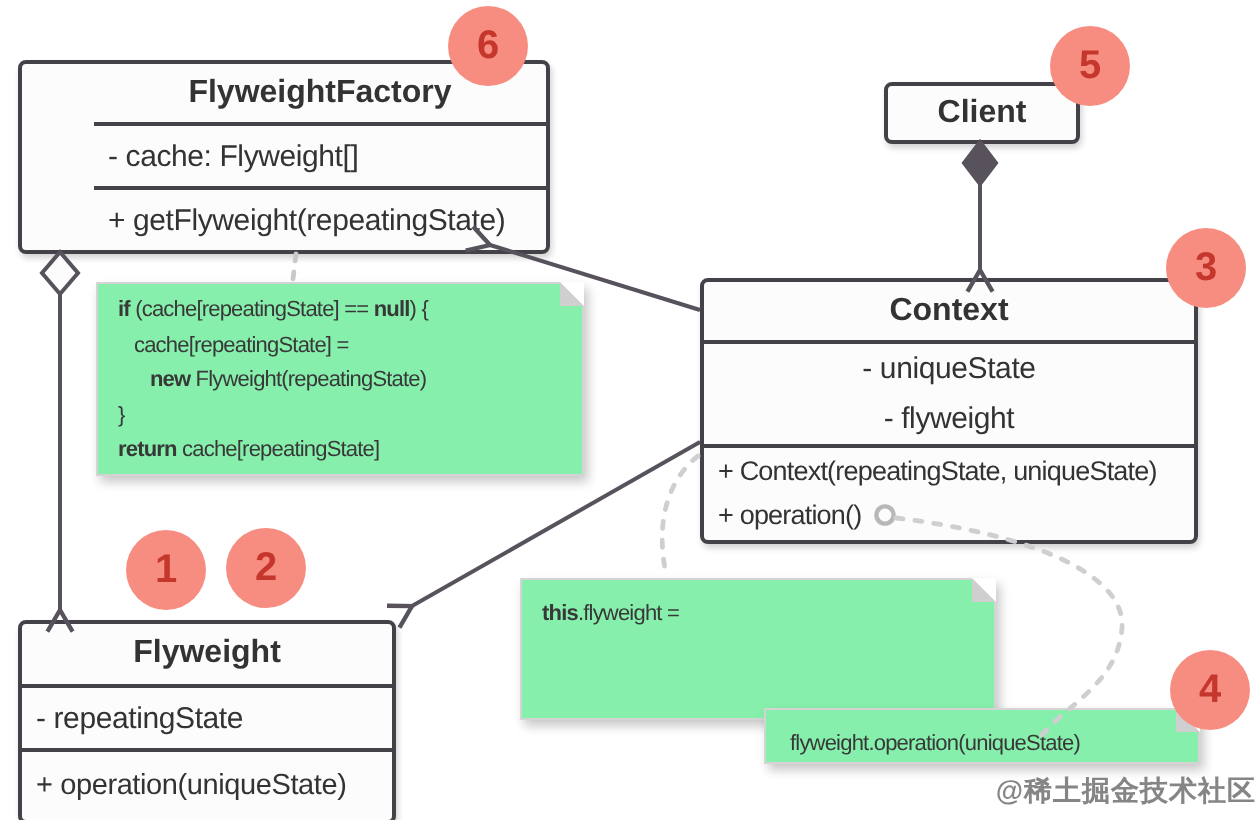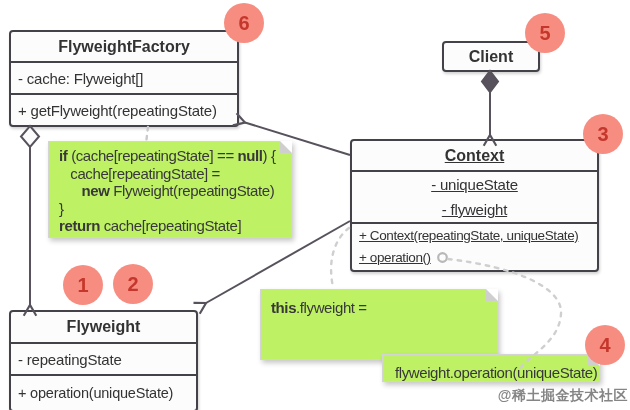--- a/index.html
+++ b/index.html
@@ -13,40 +13,40 @@
     box-shadow:1px 2px 3px rgba(0,0,0,.18);z-index:3;
   }
   .uml-title{
     font-weight:bold;font-size:16px;text-align:center;display:flex;align-items:center;justify-content:center;
   }
   .uml-sec{
     border-top:2px solid #454149;display:flex;flex-direction:column;justify-content:center;
     padding:0 7px;font-size:15px;letter-spacing:-0.2px;
   }
   .uml-line{white-space:nowrap;}
-  #cls-factory{left:9px;top:30px;width:226px;}
+  #cls-factory{left:9px;top:30px;width:226px;padding-left:36px;}
   #cls-factory .uml-title{height:29px;}
   #cls-factory .uml-sec{height:30px;}
   #cls-client{left:442px;top:41px;width:94px;}
   #cls-client .uml-title{height:27px;}
-  #cls-context{left:350px;top:139px;width:245px;text-decoration:underline;}
+  #cls-context{left:350px;top:139px;width:245px;}
   #cls-context .uml-title{height:29px;}
   #cls-context .sec-attrs{height:50px;text-align:center;}
   #cls-context .sec-attrs .uml-line{line-height:25px;}
   #cls-context .sec-methods{height:46px;font-size:13.5px;letter-spacing:-0.4px;}
   #cls-context .sec-methods .uml-line{line-height:22px;}
   #cls-flyweight{left:9px;top:310px;width:185px;}
   #cls-flyweight .uml-title{height:30px;}
   #cls-flyweight .sec-attr{height:30px;}
   #cls-flyweight .sec-method{height:34px;font-size:14.5px;}
   
   .note{
-    position:absolute;background:#bef264;border:1px solid #d4d4d4;
+    position:absolute;background:#86efac;border:1px solid #d4d4d4;
     box-shadow:2px 3px 5px rgba(0,0,0,.22);z-index:1;
-    font-size:15px;letter-spacing:-0.4px;color:#383838;
+    font-size:11px;letter-spacing:-0.4px;color:#383838;
   }
   .note::after{
     content:"";position:absolute;top:-1px;right:-1px;border-style:solid;
     border-width:0 12px 12px 0;border-color:#ffffff #ffffff #cfcfcf #cfcfcf;
   }
   .code-line{white-space:pre;line-height:17.5px;}
   .kw{font-weight:bold;}
   #note-factory{left:48px;top:141px;width:244px;height:97px;padding:5px 0 0 10px;box-sizing:border-box;}
   #note-ctor{left:260px;top:289px;width:238px;height:71px;padding:9px 0 0 10px;box-sizing:border-box;}
   #note-op{left:382px;top:354px;width:218px;height:28px;display:flex;align-items:flex-end;padding:0 12px;box-sizing:border-box;}

